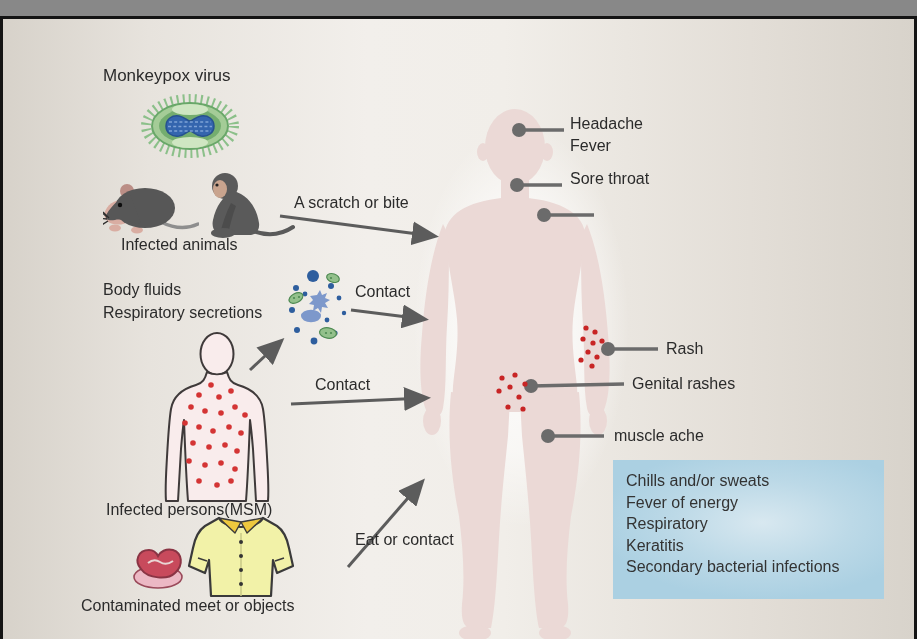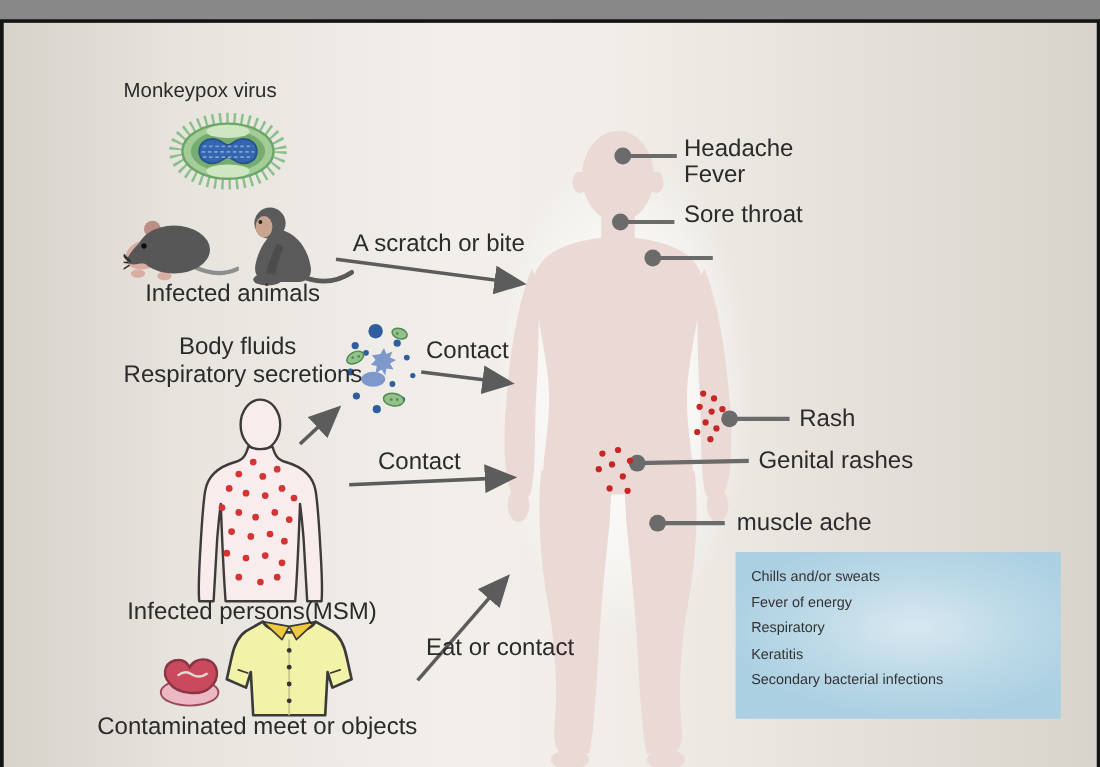--- a/index.html
+++ b/index.html
@@ -9,32 +9,32 @@
     box-sizing:border-box;
     border:3px solid #141414;
     border-bottom-width:5px;
     background:linear-gradient(90deg,#d7d2ca 0%,#e7e3dd 16%,#f2efeb 40%,#f1eee9 55%,#e3ded7 82%,#d8d3cb 100%);
     font-family:"Liberation Sans", sans-serif;
     color:#2b2b2b;
     overflow:hidden;
     margin-top:16px;
   }
   .abs{position:absolute;}
-  .label{font-size:20px;line-height:20px;white-space:nowrap;}
+  .label{font-size:16px;line-height:20px;white-space:nowrap;}
   .glow{
     left:368px;top:55px;width:300px;height:560px;
     background:radial-gradient(ellipse 50% 50% at 50% 45%, rgba(255,255,255,.95) 0%, rgba(255,255,255,.55) 45%, rgba(255,255,255,0) 72%);
   }
   #complications-box{
     left:610px;top:441px;width:271px;height:139px;
     background:radial-gradient(ellipse 60% 55% at 55% 45%, #d8e8f0 0%, #bcd9e7 55%, #abd0e2 100%);
     padding:10px 0 0 13px;box-sizing:border-box;
   }
-  #complications-box .item{font-size:12px;line-height:21.5px;color:#333;white-space:nowrap;}
-  .center{text-align:center;}
+  #complications-box .item{font-size:16px;line-height:21.5px;color:#333;white-space:nowrap;}
+  .center{}
   svg{display:block;}
 </style>
 </head>
 <body>
 
 <div id="canvas">
 
   <div class="abs glow"></div>
 
   <svg class="abs" style="left:400px;top:85px" width="230" height="545" viewBox="0 0 230 545">

